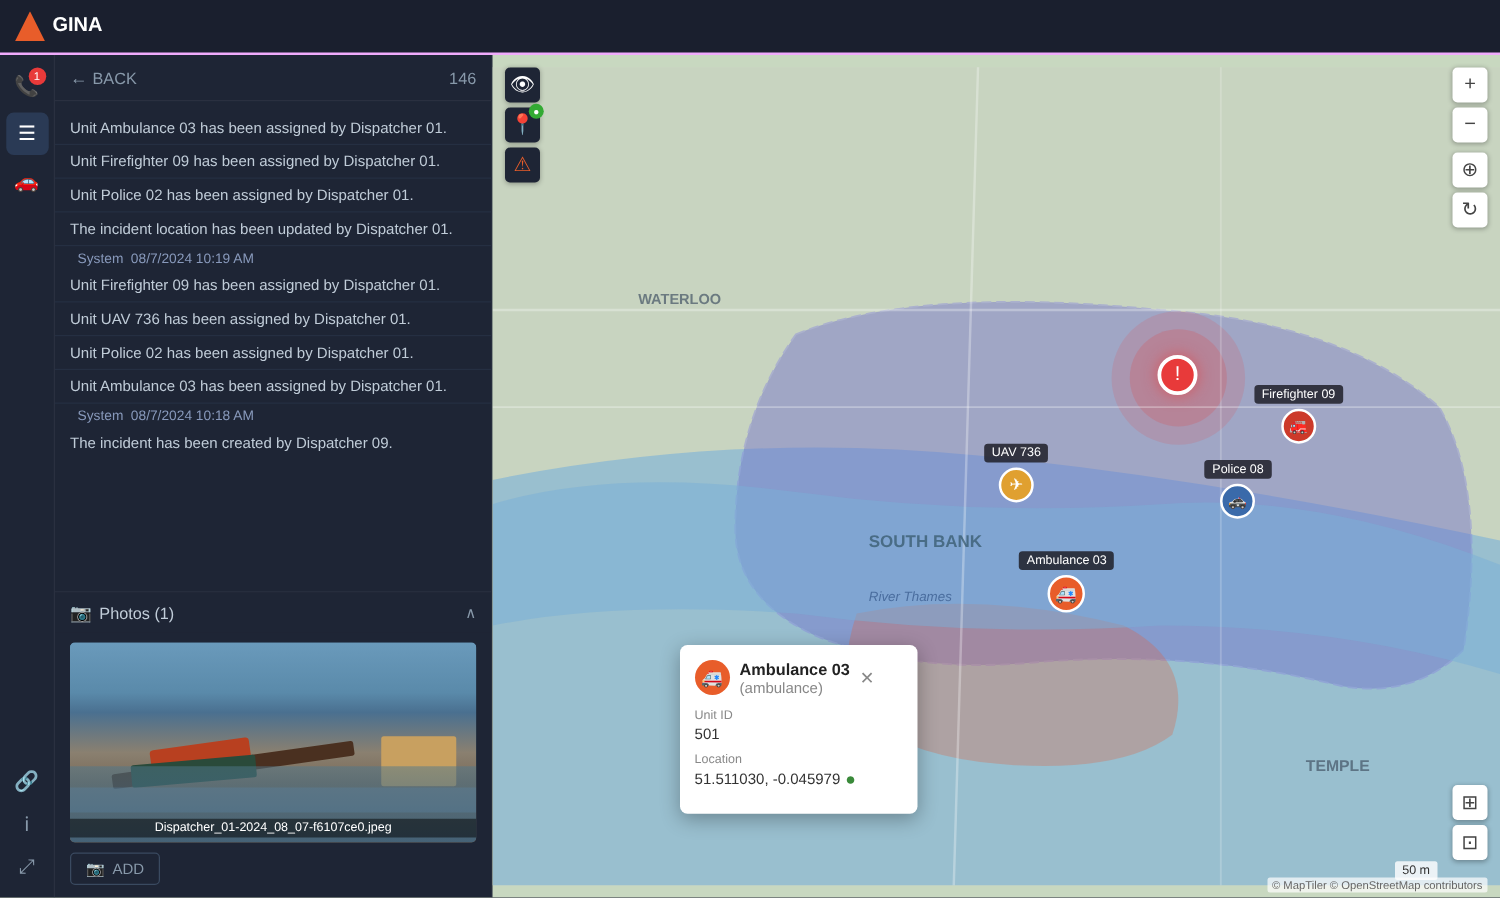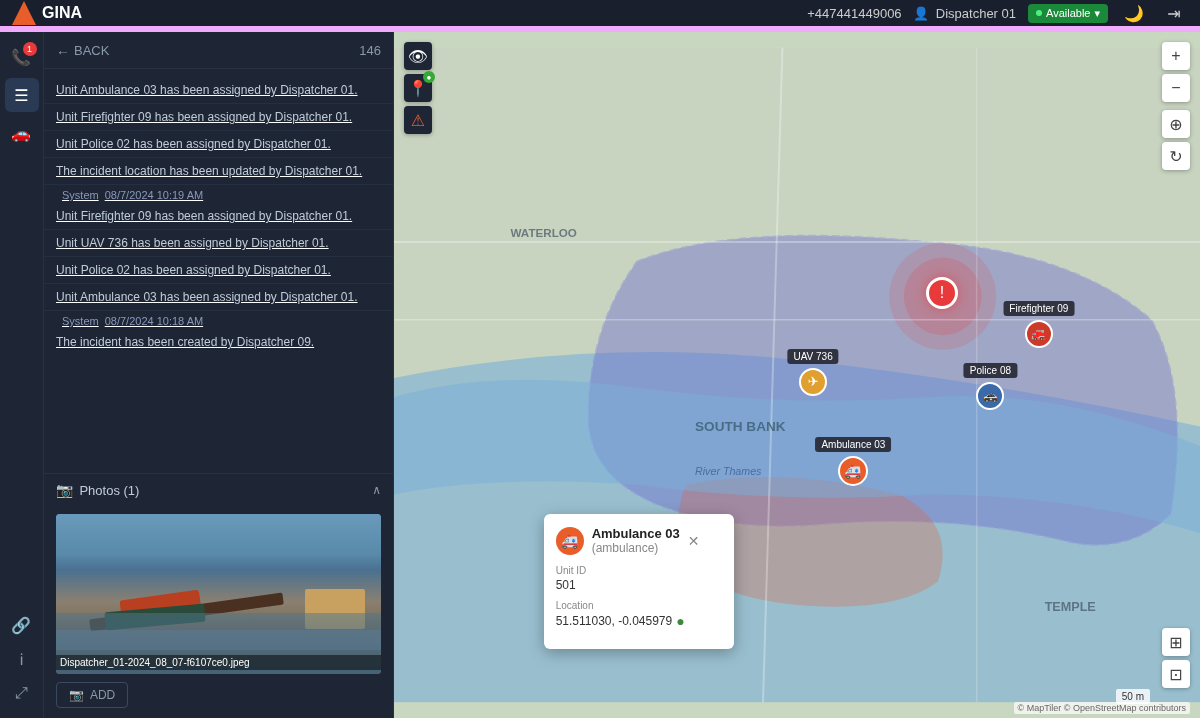--- a/index.html
+++ b/index.html
@@ -1,27 +1,27 @@
 <!DOCTYPE html>
 <html><head>
   <meta charset="utf-8">
   <style>
     * { box-sizing: border-box; margin: 0; padding: 0; }
     body { font-family: -apple-system, BlinkMacSystemFont, 'Segoe UI', sans-serif; background: #1a1f2e; color: #fff; width: 1200px; height: 718px; overflow: hidden; display: flex; flex-direction: column; }
 
     
     .topbar {
-      height: 32px;
+      height: 44px;
       background: #1a1f2e;
       display: flex;
       align-items: center;
       padding: 0 12px;
       gap: 8px;
       flex-shrink: 0;
-      border-bottom: 6px solid #f0abfc;
+      border-bottom: 2px solid #f0abfc;
     }
     .logo { display: flex; align-items: center; gap: 6px; font-weight: 700; font-size: 16px; color: #fff; margin-right: auto; }
     .logo-icon { width: 24px; height: 24px; background: #e85d2a; clip-path: polygon(50% 0%, 0% 100%, 100% 100%); }
     .topbar-right { display: flex; align-items: center; gap: 12px; }
     .phone-num { font-size: 13px; color: #ccc; }
     .dispatcher-info { display: flex; align-items: center; gap: 6px; font-size: 13px; color: #ccc; }
     .status-badge { background: #1a8a3a; color: #fff; font-size: 11px; padding: 3px 8px; border-radius: 4px; display: flex; align-items: center; gap: 4px; cursor: pointer; }
     .status-dot { width: 6px; height: 6px; background: #4cf07c; border-radius: 50%; }
     .topbar-icon-btn { width: 28px; height: 28px; display: flex; align-items: center; justify-content: center; cursor: pointer; color: #ccc; font-size: 16px; }
 
@@ -78,21 +78,20 @@
     }
     .back-btn { display: flex; align-items: center; gap: 4px; font-size: 13px; color: #8899aa; cursor: pointer; }
     .back-arrow { font-size: 14px; }
     .panel-count { margin-left: auto; font-size: 13px; color: #8899aa; }
 
     
     .activity-feed {
       flex: 1;
       overflow-y: auto;
       padding: 8px 0;
-      text-decoration: underline;
     }
     .activity-feed::-webkit-scrollbar { width: 4px; }
     .activity-feed::-webkit-scrollbar-thumb { background: #3a4a60; border-radius: 2px; }
 
     .activity-item {
       padding: 6px 12px;
       font-size: 12px;
       color: #c0ccd8;
       border-bottom: 1px solid #252f42;
     }
@@ -129,20 +128,21 @@
       height: 160px;
       background: #2a3848;
       border-radius: 4px;
       overflow: hidden;
       position: relative;
     }
     .photo-label {
       position: absolute;
       bottom: 4px;
       left: 0; right: 0;
+      text-align: center;
       font-size: 10px;
       color: #fff;
       background: rgba(0,0,0,0.5);
       padding: 2px 4px;
     }
 
     
     .photo-scene {
       width: 100%; height: 100%;
       background: linear-gradient(180deg, #5a8aaa 0%, #4a7a9a 30%, #3a6a7a 60%, #8a7060 80%, #6a5040 100%);
@@ -336,34 +336,20 @@
       border-radius: 2px;
     }
   </style>
 </head>
 <body>
 
 <div class="topbar">
   <div class="logo">
     <div class="logo-icon"></div>
     <span>GINA</span>
-  </div>
-  <div class="topbar-right">
-    <span class="phone-num">+447441449006</span>
-    <div class="dispatcher-info">
-      <span>👤</span>
-      <span>Dispatcher 01</span>
-    </div>
-    <div class="status-badge">
-      <div class="status-dot"></div>
-      <span>Available</span>
-      <span>▾</span>
-    </div>
-    <div class="topbar-icon-btn">🌙</div>
-    <div class="topbar-icon-btn">⇥</div>
   </div>
 </div>
 
 <div class="main">
 
   <div class="sidebar-icons">
     <div class="sidebar-icon-btn" style="position:relative;">
       <span>📞</span>
       <div class="badge-red">1</div>
     </div>

